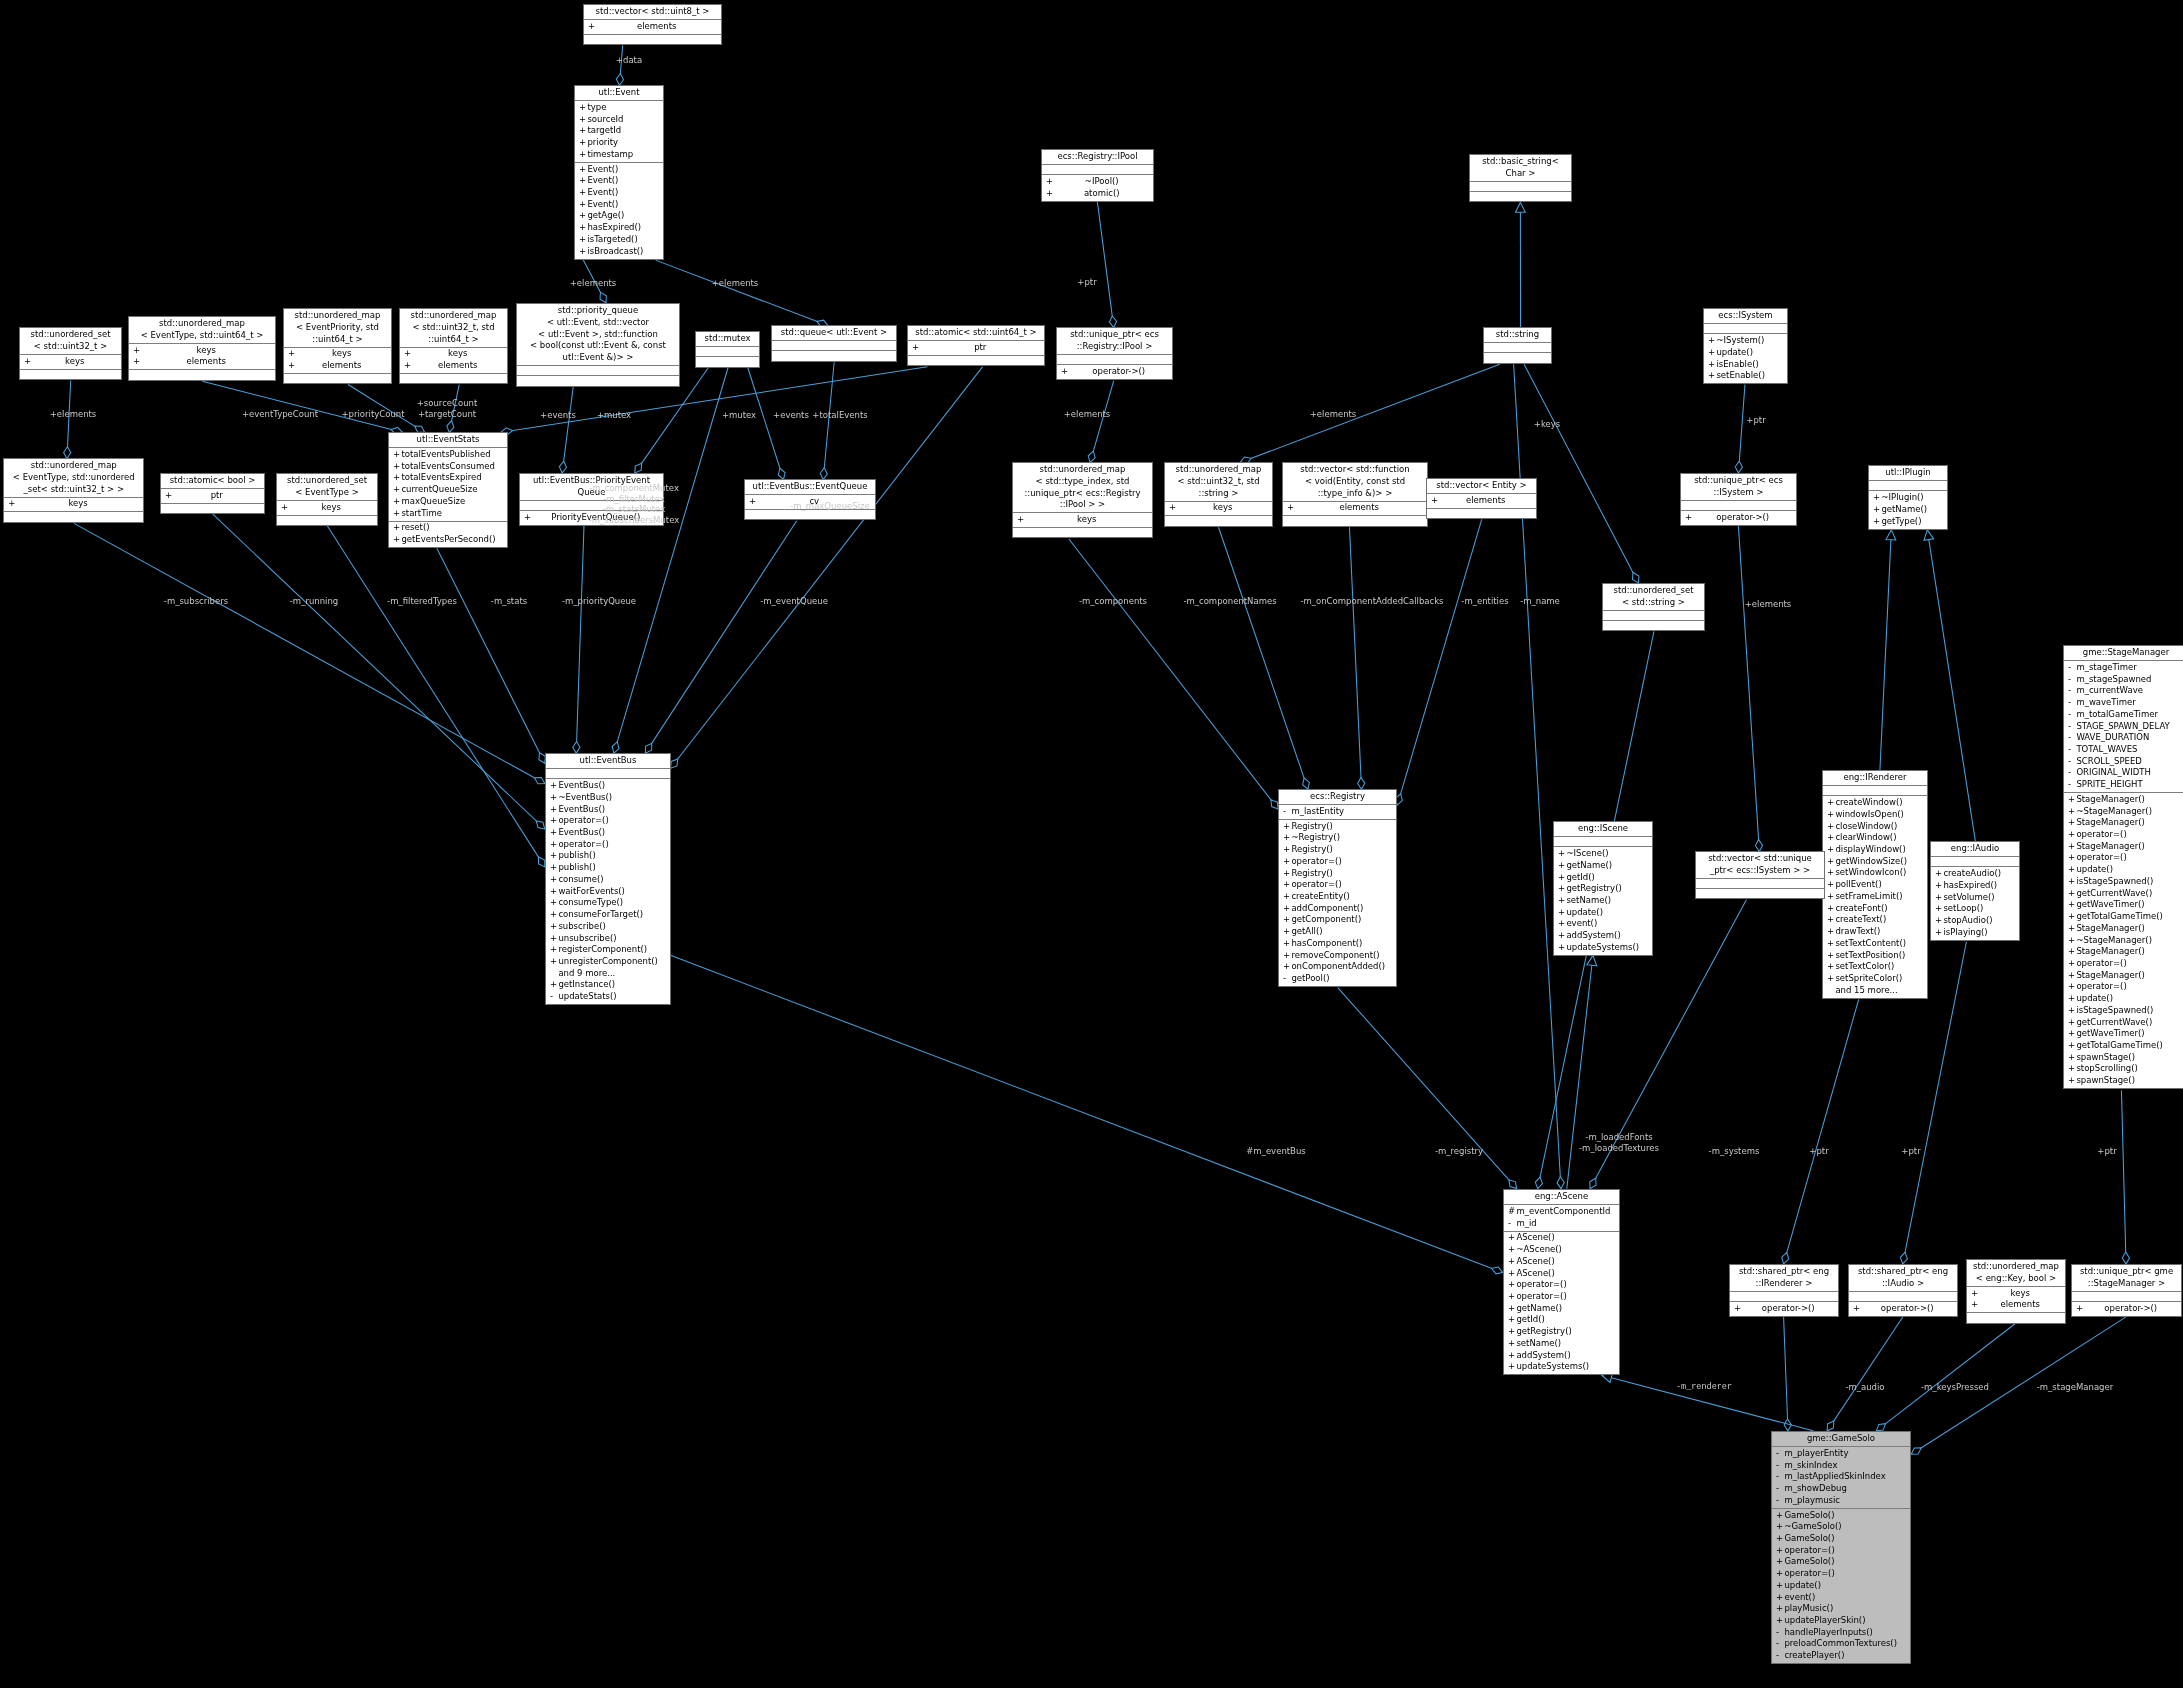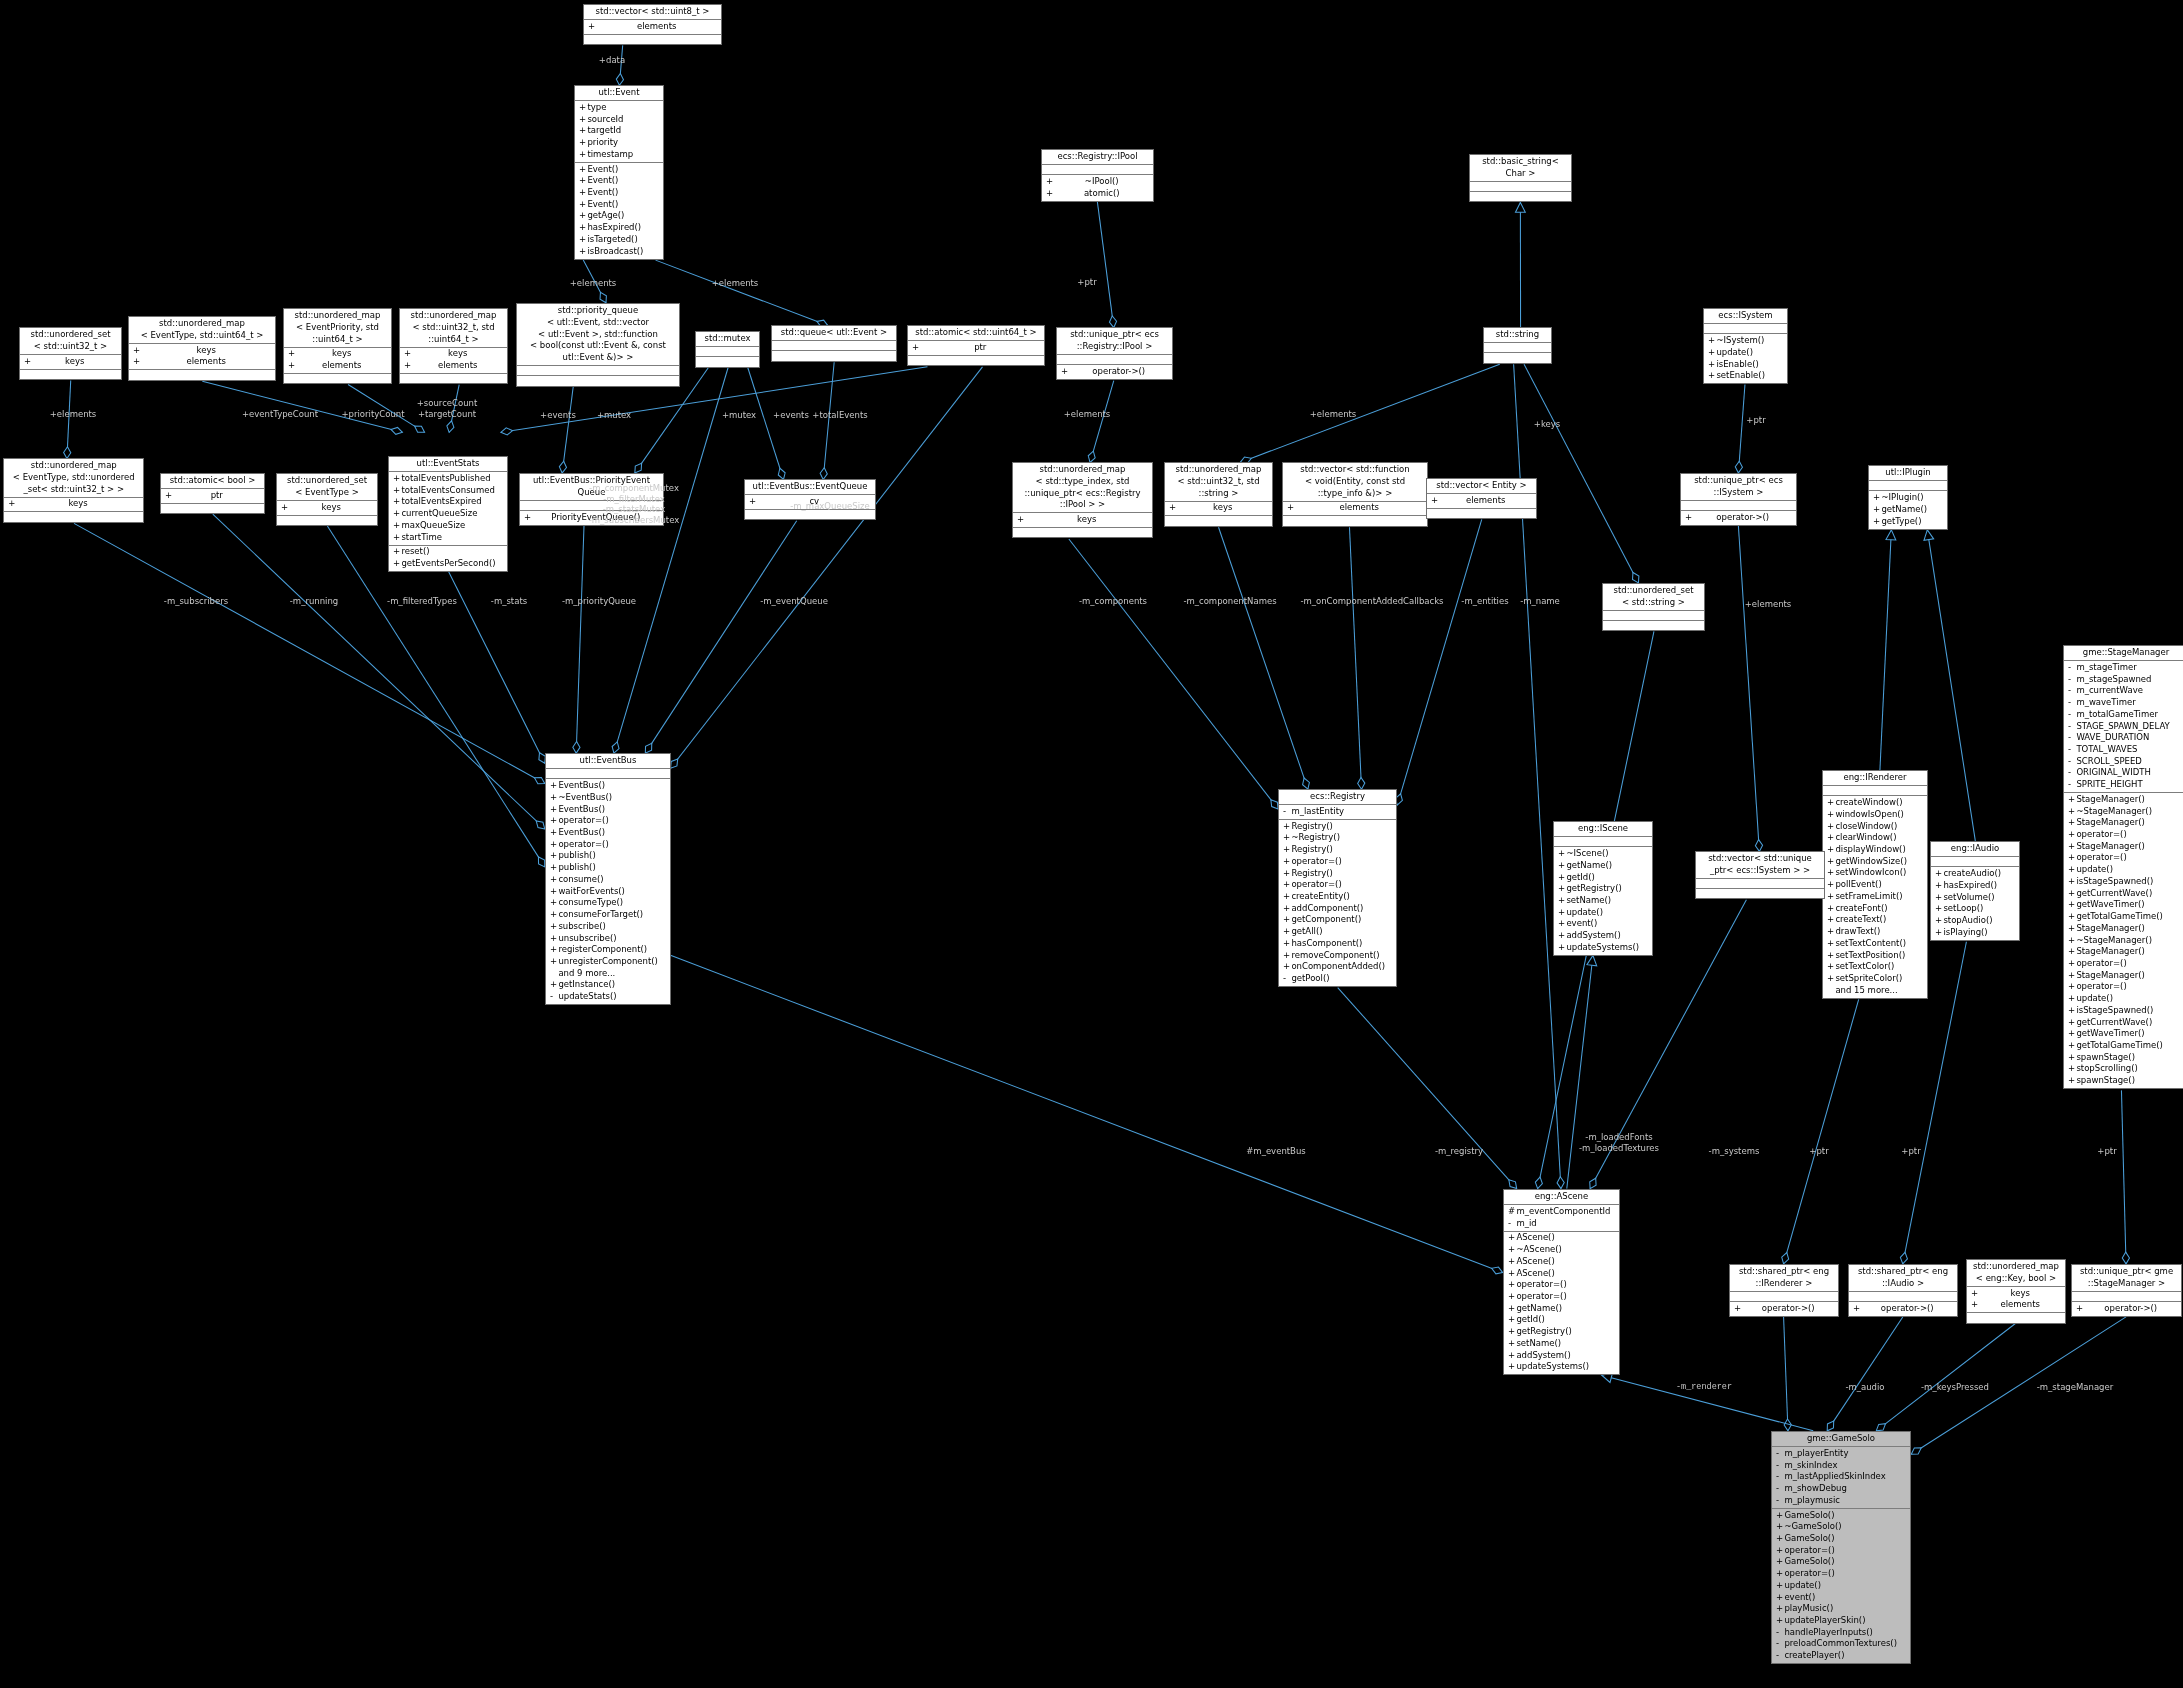--- a/index.html
+++ b/index.html
@@ -358,21 +358,21 @@
       <div class="title">std::unordered_set
 &lt; EventType &gt;</div>
       <div class="sec">
         <div class="row">
           <span class="plus">+</span>
           <span class="nm">keys</span>
         </div>
       </div>
       <div class="sec"></div>
     </div>
-    <div class="node" style="left: 388px; top: 456px; width: 120px;">
+    <div class="node" style="left: 388px; top: 432px; width: 120px;">
       <div class="title">utl::EventStats</div>
       <div class="sec">
         <div class="row">
           <span class="plus">+</span>
           <span class="nm">totalEventsPublished</span>
         </div>
         <div class="row">
           <span class="plus">+</span>
           <span class="nm">totalEventsConsumed</span>
         </div>
@@ -1142,21 +1142,21 @@
         <div class="row">
           <span class="plus">-</span>
           <span class="nm">preloadCommonTextures()</span>
         </div>
         <div class="row">
           <span class="plus">-</span>
           <span class="nm">createPlayer()</span>
         </div>
       </div>
     </div>
-    <div class="edge-label" style="left: 612px; top: 60px;">+data</div>
+    <div class="edge-label" style="left: 629px; top: 60px;">+data</div>
     <div class="edge-label" style="left: 593px; top: 283px;">+elements</div>
     <div class="edge-label" style="left: 735px; top: 283px;">+elements</div>
     <div class="edge-label" style="left: 1087px; top: 282px;">+ptr</div>
     <div class="edge-label" style="left: 73px; top: 414px;">+elements</div>
     <div class="edge-label" style="left: 280px; top: 414px;">+eventTypeCount</div>
     <div class="edge-label" style="left: 373px; top: 414px;">+priorityCount</div>
     <div class="edge-label" style="left: 447px; top: 409px;">+sourceCount
 +targetCount</div>
     <div class="edge-label" style="left: 558px; top: 415px;">+events</div>
     <div class="edge-label" style="left: 614px; top: 415px;">+mutex</div>

